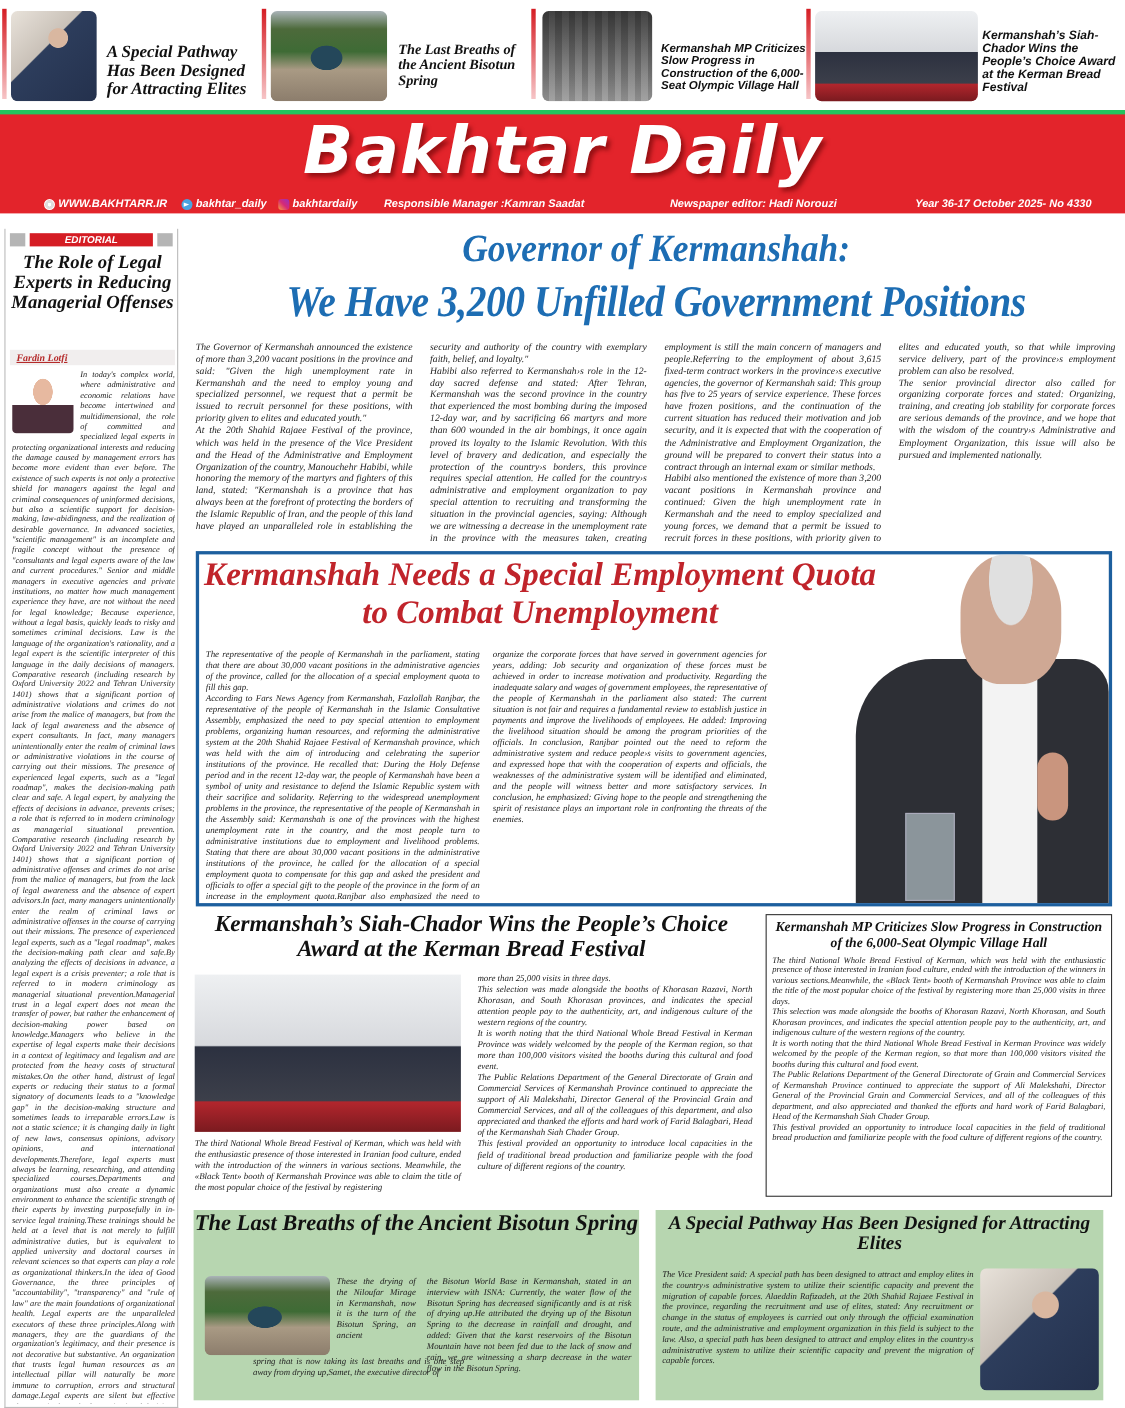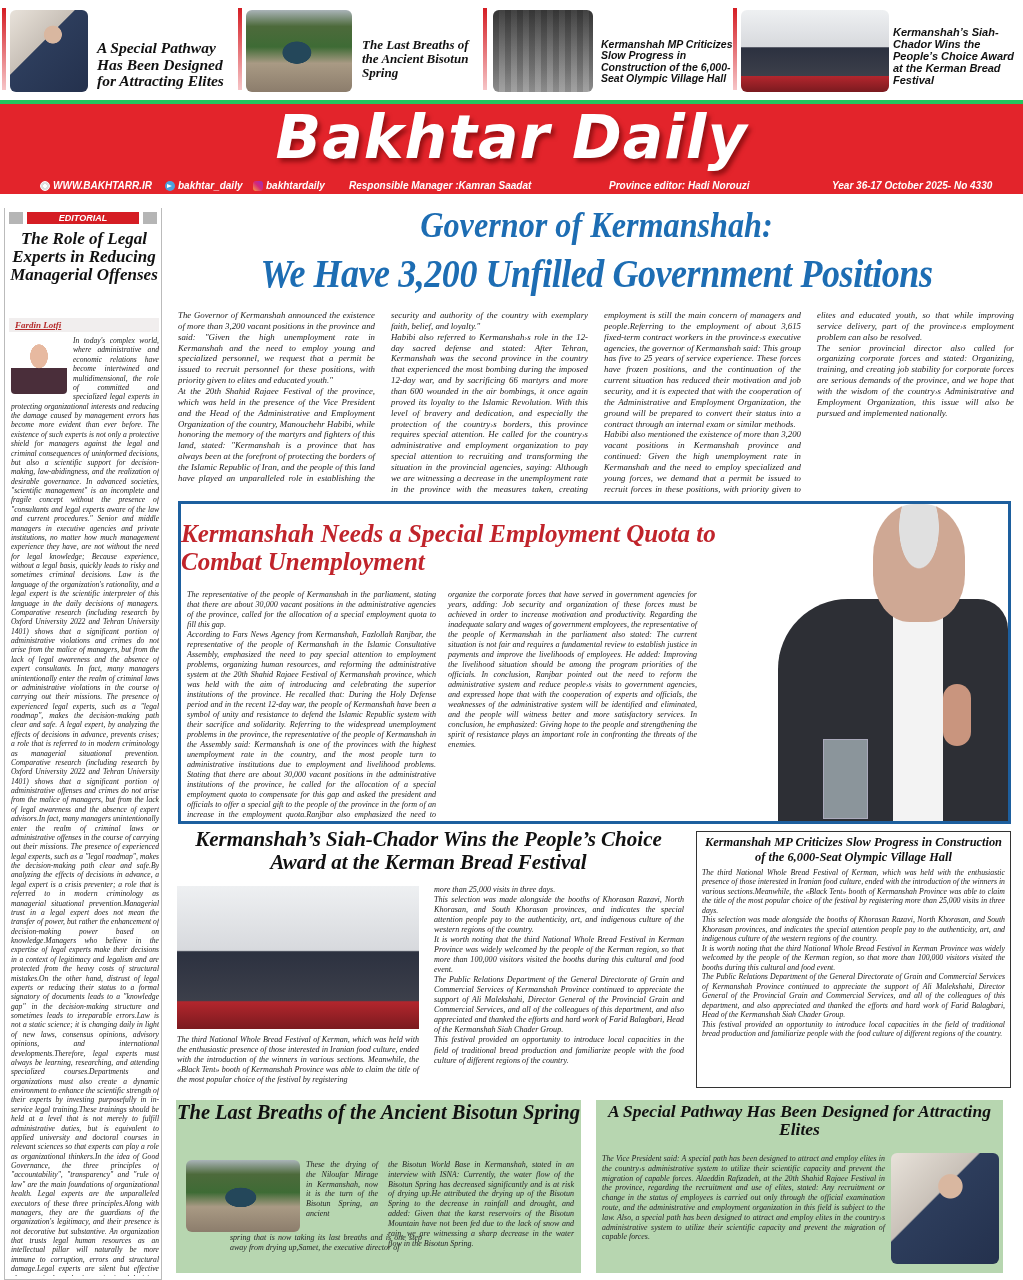--- a/index.html
+++ b/index.html
@@ -55,21 +55,21 @@
   .lead-cols p { margin: 0; font-style: italic; }
 
   
   .box { position: absolute; left: 178px; top: 501px; width: 833px; height: 323px; border: 3px solid #1d5f9e; background: #fff; overflow: hidden; }
   .box-photo { position: absolute; right: 0; top: 0; width: 240px; height: 320px; }
   .box-photo .head { position:absolute; left:105px; top:0; width:92px; height:118px; border-radius:45% 45% 40% 40%; background: radial-gradient(ellipse at 50% 20%, #e0e0e0 0 30%, transparent 31%), #cfa894; }
   .box-photo .body { position:absolute; left:10px; top:95px; width:230px; height:225px; border-radius: 70px 30px 0 0; background:#2d2f35; }
   .box-photo .shirt { position:absolute; left:125px; top:110px; width:50px; height:210px; background:#f3f3f3; }
   .box-photo .hand { position:absolute; left:175px; top:180px; width:28px; height:62px; border-radius: 14px; background:#c9957e; }
   .box-photo .glass { position:absolute; left:55px; top:235px; width:45px; height:80px; background:rgba(190,205,210,0.65); border:1px solid #aab; }
-  .box-head { position: absolute; left: 0; top: 16px; width: 620px; font-style: italic; font-weight: bold; font-size: 25px; line-height: 1.12; color: #c0242b; }
+  .box-head { position: absolute; left: 0; top: 2px; width: 620px; text-align: center; font-style: italic; font-weight: bold; font-size: 30px; line-height: 1.12; color: #c0242b; }
   .box-cols { position: absolute; left: 6px; top: 86px; width: 510px; height: 232px; column-count: 2; column-gap: 12px; column-fill: auto; font-style: italic; font-size: 8.1px; line-height: 1.235; text-align: justify; color: #222; }
   .box-cols p { margin: 0; }
 
   
   .bread-head { position: absolute; left: 176px; top: 828px; width: 505px; text-align: center; font-style: italic; font-weight: bold; font-size: 21px; line-height: 1.1; }
   .bread-photo { position: absolute; left: 177px; top: 886px; width: 242px; height: 143px; }
   .bread-cap { position: absolute; left: 177px; top: 1035px; width: 242px; font-style: italic; font-size: 8.1px; line-height: 1.24; text-align: justify; color: #222; }
   .bread-right { position: absolute; left: 434px; top: 885px; width: 250px; font-style: italic; font-size: 8.1px; line-height: 1.24; text-align: justify; color: #222; }
   .bread-right p { margin: 0; }
 
@@ -127,21 +127,21 @@
     </span>
     <span style="left:143px">
       <i class="ico ico-tg"></i>
       <b>bakhtar_daily</b>
     </span>
     <span style="left:231px">
       <i class="ico ico-ig"></i>
       <b>bakhtardaily</b>
     </span>
     <span style="left:327px">Responsible Manager :Kamran Saadat</span>
-    <span style="left:587px">Province editor: Hadi Norouzi</span>
+    <span style="left:587px">Newspaper editor: Hadi Norouzi</span>
     <span style="left:810px">Year 36-17 October 2025- No 4330</span>
   </div>
 </header>
 
 <aside class="edit">
   <div class="edit-tag">
     <div class="g1"></div>
     <div class="lbl">EDITORIAL</div>
     <div class="g2"></div>
   </div>

